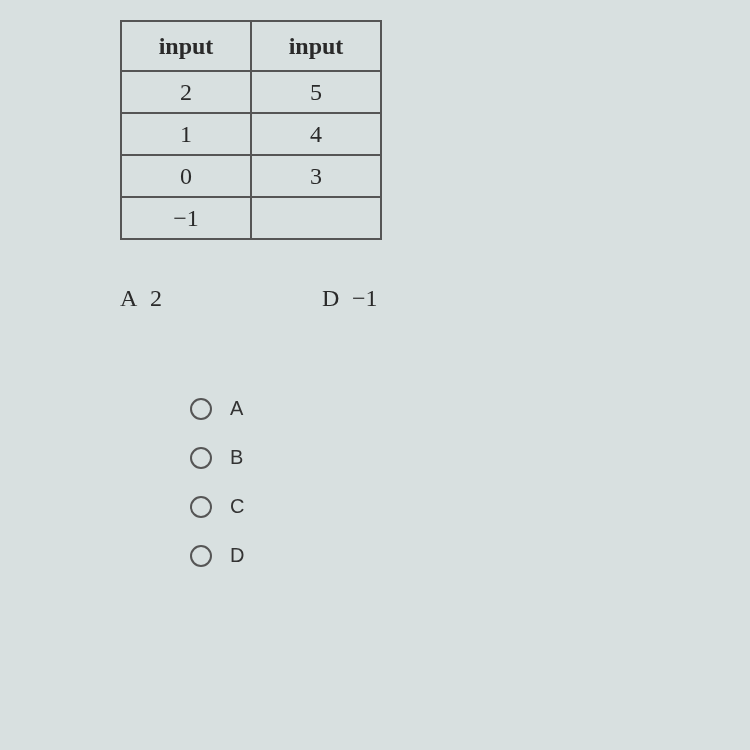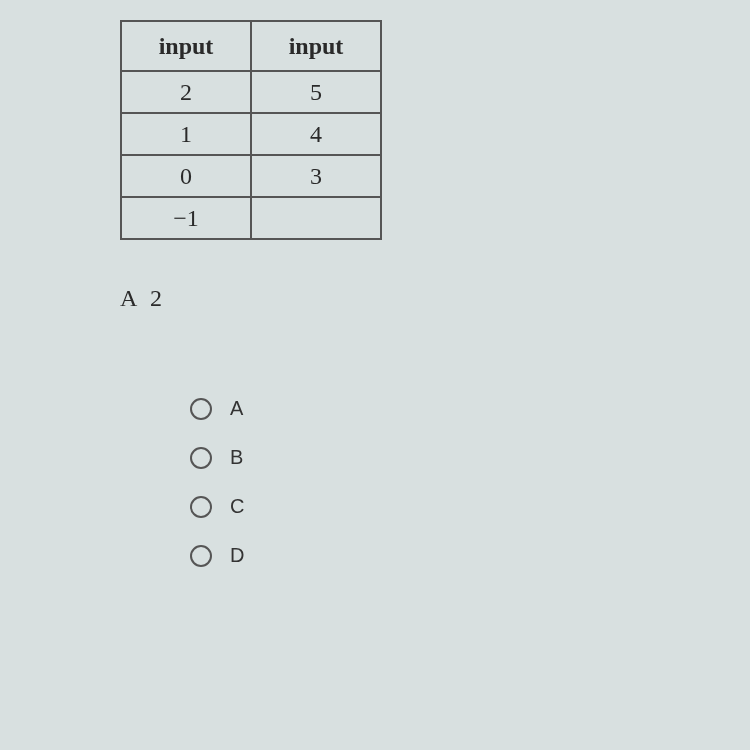--- a/index.html
+++ b/index.html
@@ -103,20 +103,23 @@
       <td>−1</td>
       <td></td>
     </tr>
   </tbody>
     </table>
 
   <div class="choices-grid">
     <div class="choice-item">
       <span class="choice-letter">A</span><span>2</span>
     </div>
+    <div class="choice-item">
+      <span class="choice-letter">D</span><span>−1</span>
+    </div>
   </div>
 
   <div class="radio-group">
     <div class="radio-row">
       <span class="radio-circle"></span>
       <span>A</span>
     </div>
     <div class="radio-row">
       <span class="radio-circle"></span>
       <span>B</span>

